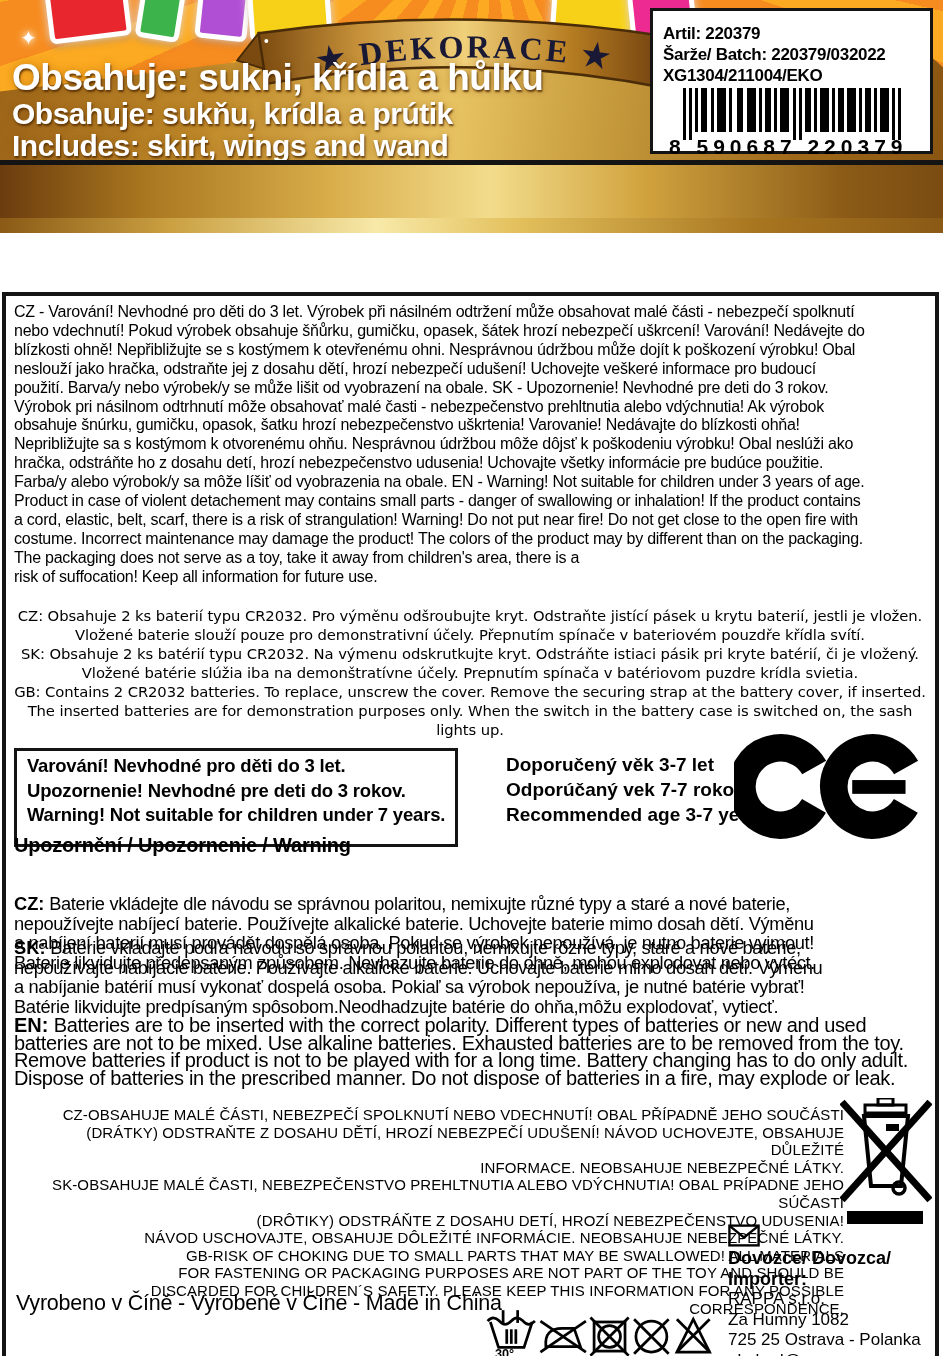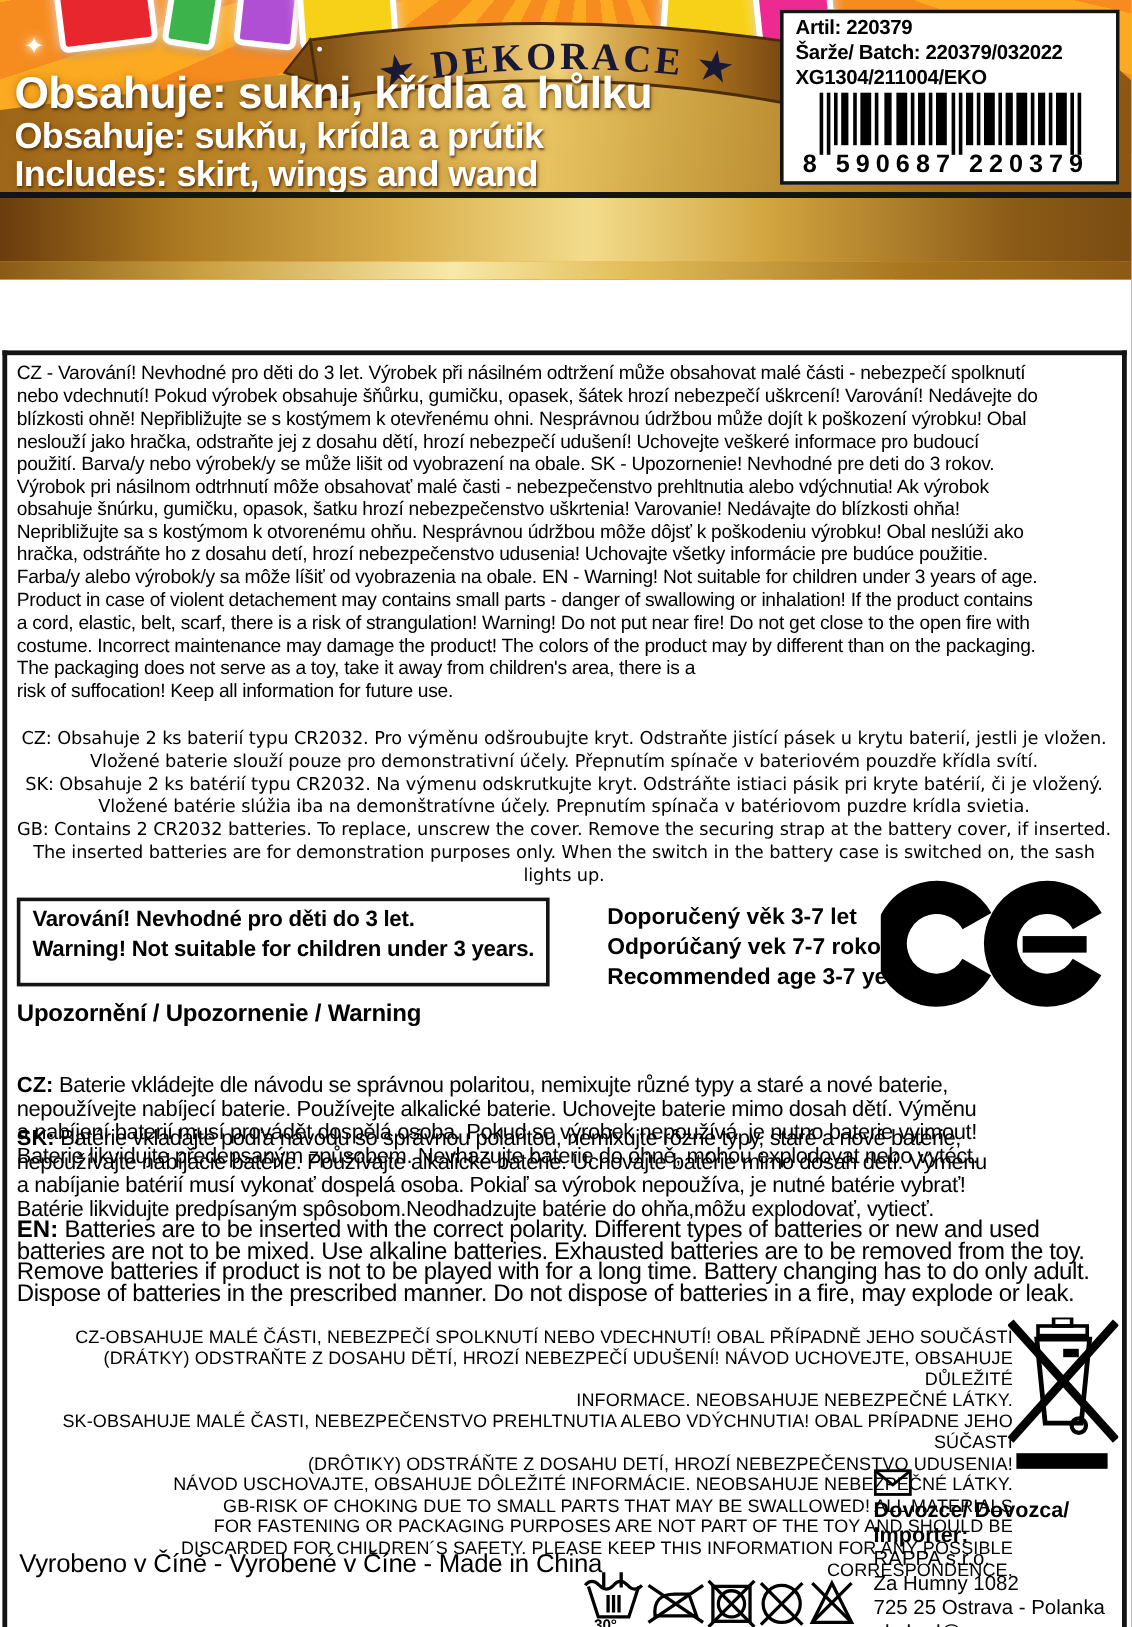--- a/index.html
+++ b/index.html
@@ -21,21 +21,21 @@
   .headline .l2,.headline .l3{font-size:30px;line-height:32px;}
   .ribbon{position:absolute;left:225px;top:4px;width:480px;height:112px;}
   .hdr-divider{position:absolute;left:0;top:160px;width:943px;height:5px;background:#141414;}
   .band1{position:absolute;left:0;top:165px;width:943px;height:53px;
      background:linear-gradient(90deg,#6b3c0e,#a8761f 15%,#d9ad4a 35%,#f2dc8c 52%,#d2a43f 68%,#8a5a16 90%,#7a4c12);}
   .band2{position:absolute;left:0;top:218px;width:943px;height:15px;
      background:linear-gradient(90deg,#8a5a16,#caa041 18%,#f7e9a8 40%,#e3c05c 55%,#a8761f 80%,#8a5a16);}
 
   
   .bcbox{position:absolute;left:650px;top:8px;width:283px;height:146px;background:#fff;
-         border:3px solid #141414;box-sizing:border-box;padding:1px 8px 4px 10px;}
+         border:3px solid #141414;box-sizing:border-box;padding:12px 8px 4px 10px;}
   .bcbox .ln{font-size:17px;line-height:21px;font-weight:bold;letter-spacing:-.3px;white-space:nowrap;}
   .bcsvg{display:block;margin:2px auto 0;}
 
   
   .mainbox{position:absolute;left:2px;top:292px;width:929px;height:1070px;background:#fff;
            border:4px solid #141414;border-bottom:none;box-sizing:content-box;}
   .abs{position:absolute;}
   .pre{white-space:pre-line;}
   .p-main{left:8px;top:7px;width:912px;font-size:16px;line-height:18.9px;letter-spacing:-.25px;}
   .p-batt{left:8px;top:310px;width:912px;font-family:"DejaVu Sans",sans-serif;
@@ -171,21 +171,22 @@
 Vložené baterie slouží pouze pro demonstrativní účely. Přepnutím spínače v bateriovém pouzdře křídla svítí.</div>
       <div class="pre">SK: Obsahuje 2 ks batérií typu CR2032. Na výmenu odskrutkujte kryt. Odstráňte istiaci pásik pri kryte batérií, či je vložený.
 Vložené batérie slúžia iba na demonštratívne účely. Prepnutím spínača v batériovom puzdre krídla svietia.</div>
       <div class="pre">GB: Contains 2 CR2032 batteries. To replace, unscrew the cover. Remove the securing strap at the battery cover, if inserted.
 The inserted batteries are for demonstration purposes only. When the switch in the battery case is switched on, the sash
 lights up.</div>
     </div>
 
     <div class="abs warnbox">
       <div>Varování! Nevhodné pro děti do 3 let.</div>
-      <div>Warning! Not suitable for children under 3 years.</div>
+      <div>Upozornenie! Nevhodné pre deti do 3 rokov.</div>
+      <div>Warning! Not suitable for children under 7 years.</div>
     </div>
 
     <div class="abs ageblock">
       <div>Doporučený věk 3-7 let</div>
       <div>Odporúčaný vek 7-7 rokov</div>
       <div>Recommended age 3-7 years</div>
     </div>
 
     <svg class="abs ce" width="196" height="125" viewBox="0 0 212 136">
       <circle cx="50" cy="68" r="42" fill="none" stroke="#000" stroke-width="30" stroke-dasharray="220 44" transform="rotate(30 50 68)"></circle>

